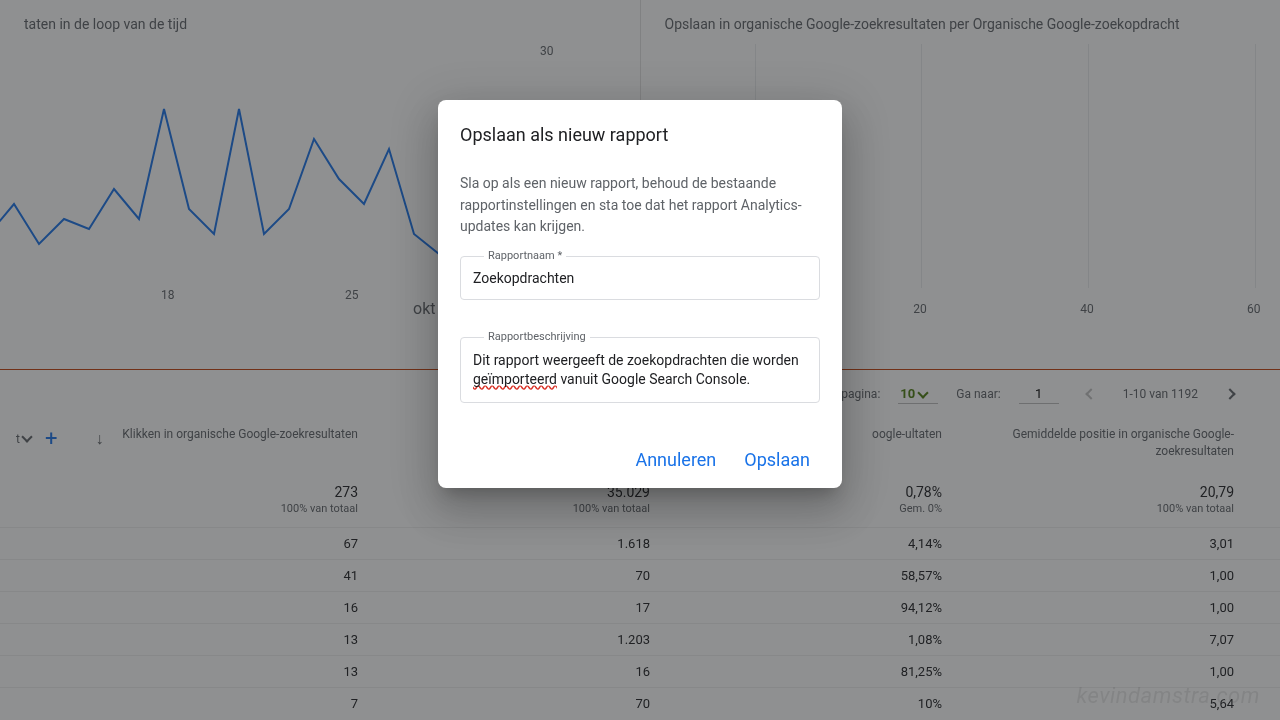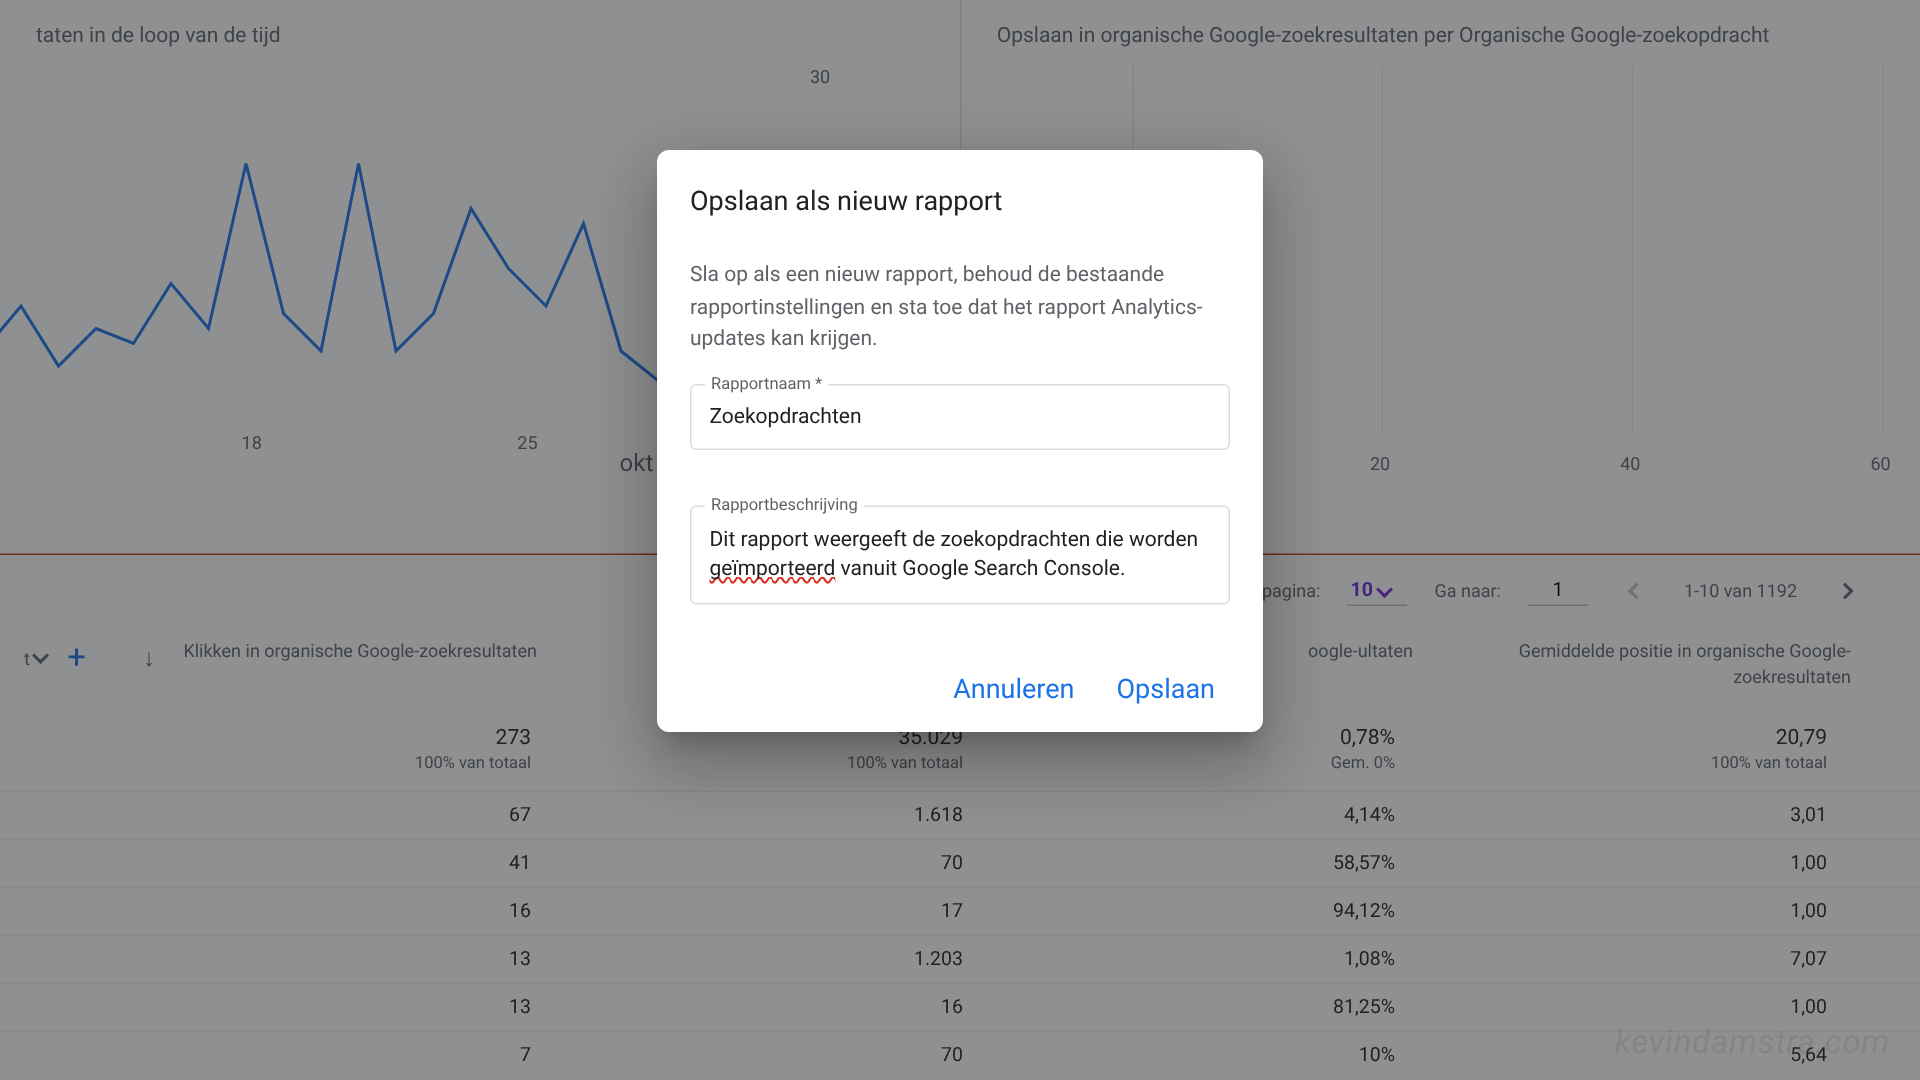--- a/index.html
+++ b/index.html
@@ -146,21 +146,21 @@
     color: #5f6368;
   }
   .rpp-select {
     display: inline-flex;
     align-items: center;
     gap: 4px;
     border-bottom: 1px solid #bdbdbd;
     padding: 2px 2px;
     min-width: 40px;
     font-size: 13px;
-    color: #6d28d9;
+    color: #4d7c0f;
     font-weight: bold;
   }
   .goto-input {
     border: none;
     border-bottom: 1px solid #bdbdbd;
     width: 40px;
     text-align: center;
     font-size: 13px;
     font-family: inherit;
     padding: 2px 0;
@@ -197,21 +197,21 @@
   .sort-icon { font-size: 16px; margin-left: 24px; }
   .th {
     flex: 1;
     text-align: right;
     padding: 0 10px;
     line-height: 1.4;
   }
 
   .summary-row, .data-row {
     display: flex;
-    padding: 8px 52px 8px 16px;
+    padding: 8px 36px 8px 16px;
     align-items: center;
     border-top: 1px solid #eee;
     font-size: 13px;
   }
   .summary-row { border-top: none; padding-bottom: 12px; }
   .cell-left { width: 60px; }
   .cell { flex: 1; text-align: right; padding: 0 10px; }
   .summary-val { font-size: 14px; color: #202124; }
   .summary-sub { font-size: 11px; color: #5f6368; margin-top: 2px; }
 
@@ -242,21 +242,21 @@
     line-height: 1.55;
     margin-bottom: 18px;
   }
   .field-wrap {
     position: relative;
     margin-bottom: 32px;
   }
   .field-label {
     position: absolute;
     top: -7px;
-    left: 10px;
+    left: 24px;
     background: #fff;
     padding: 0 4px;
     font-size: 11px;
     color: #5f6368;
   }
   .text-input, .textarea-input {
     width: 100%;
     border: 1px solid #dadce0;
     border-radius: 4px;
     padding: 13px 12px;

